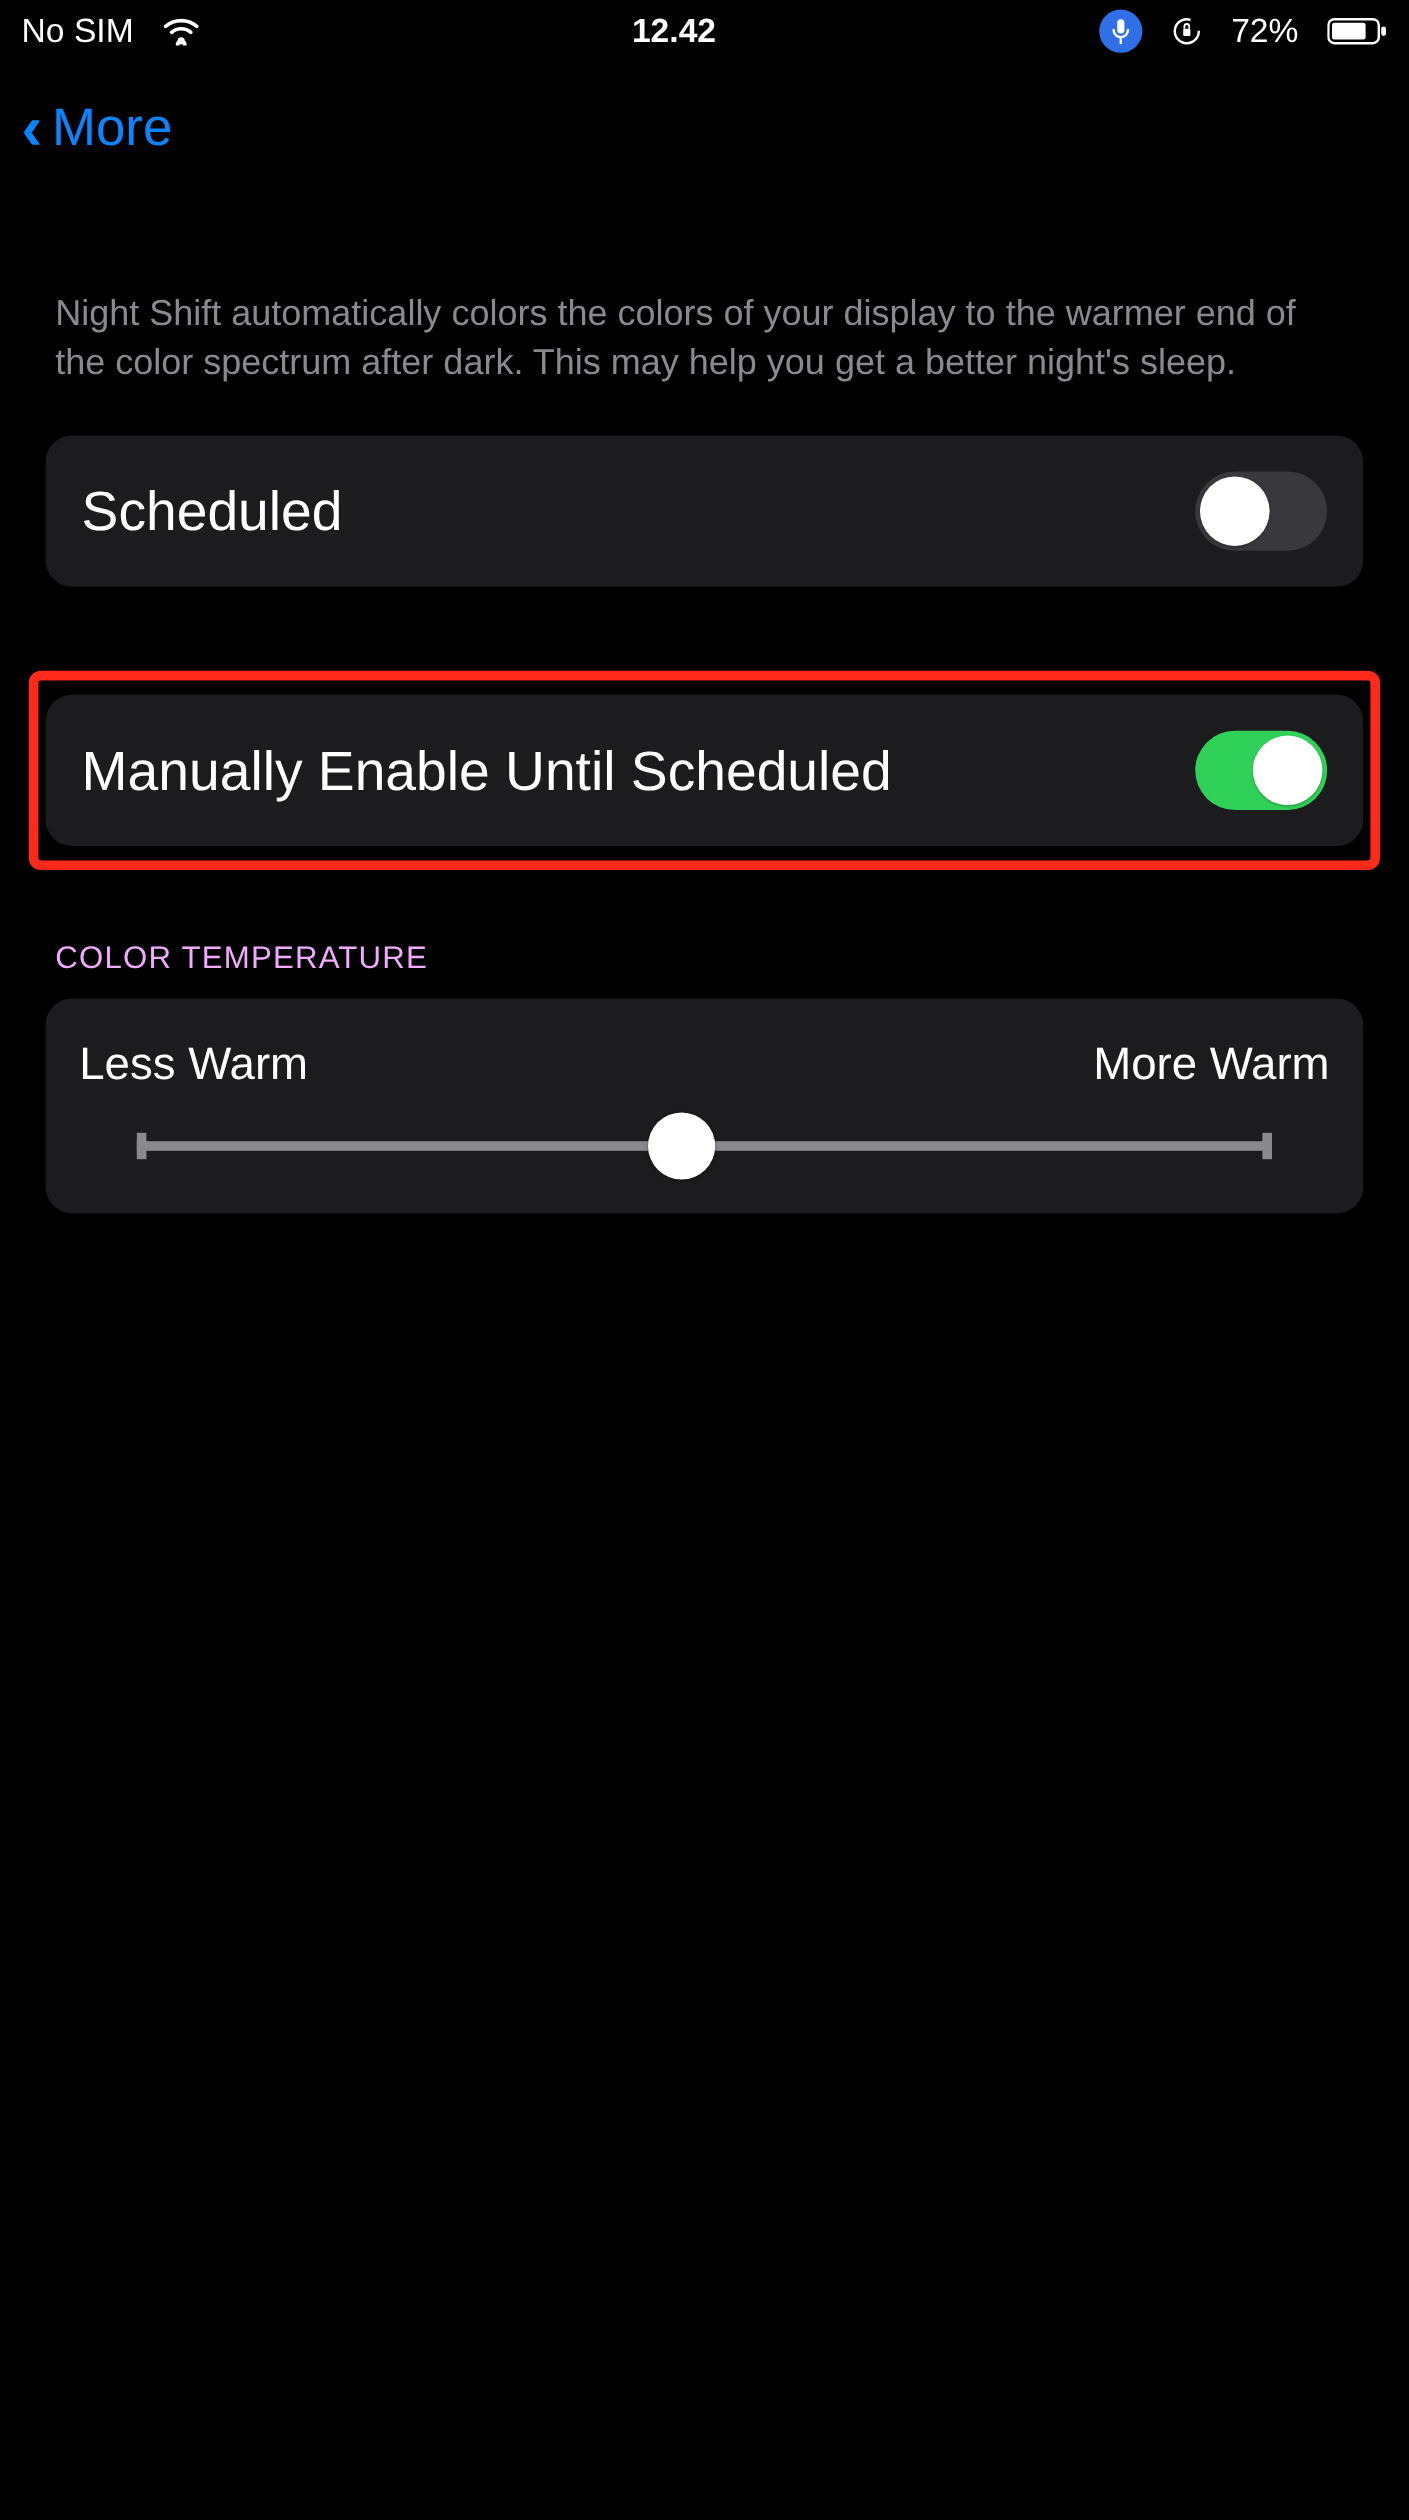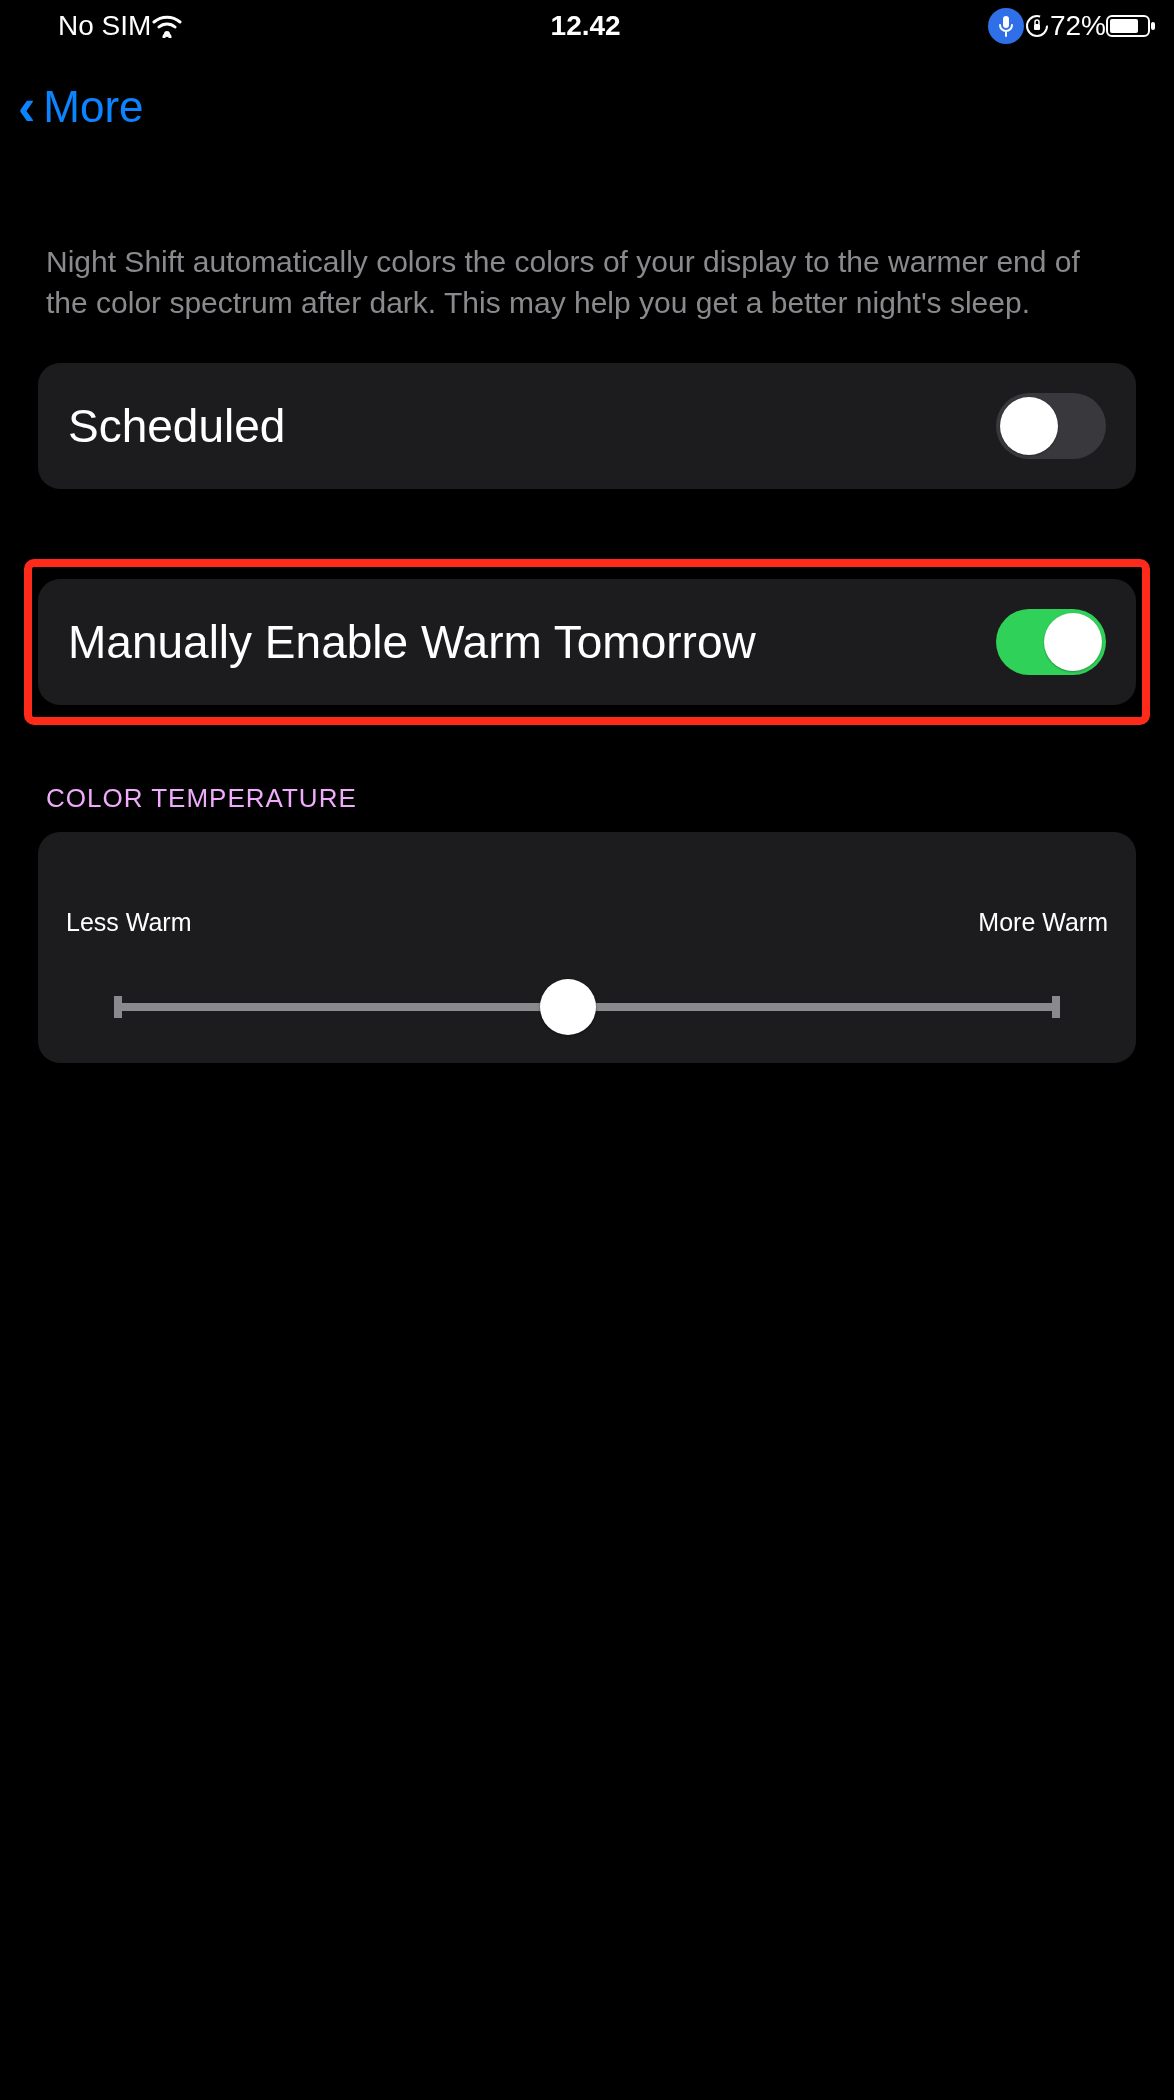--- a/index.html
+++ b/index.html
@@ -16,21 +16,21 @@
   .status-bar {
     width: 100%;
     height: 52px;
     display: flex;
     align-items: center;
     justify-content: space-between;
     padding: 0 18px;
     font-size: 28px;
     font-weight: 400;
   }
-  .status-left, .status-right { display: flex; align-items: center; gap: 0; margin-left: 40px; }
+  .status-left, .status-right { display: flex; align-items: center; gap: 24px; }
   .status-center { font-weight: 600; margin-left: 40px; }
   .mic-badge {
     width: 36px; height: 36px; border-radius: 50%;
     background: #2f6fe8; display:flex; align-items:center; justify-content:center;
   }
   .wifi-icon svg, .lock-icon svg, .battery-icon svg { display:block; }
 
   
   .nav-bar {
     width: 100%;
@@ -120,24 +120,23 @@
   }
 
   .slider-cell {
     background: #1c1c1e;
     border-radius: 22px;
     padding: 34px 18px 52px 18px;
   }
   .slider-labels {
     display: flex;
     justify-content: space-between;
-    font-size: 25px;
+    font-size: 38px;
     color: #ffffff;
-    padding: 0 10px 66px 10px;
-    margin-top: 42px;
+    padding: 0 10px 42px 10px;
   }
   .slider-track-wrap { position: relative; padding: 0 58px; }
   .slider-track {
     height: 8px;
     background: #8a8a8e;
     position: relative;
   }
   .slider-track::before, .slider-track::after {
     content: "";
     position: absolute;
@@ -211,21 +210,21 @@
     <span class="cell-label">Scheduled</span>
     <span id="toggle-scheduled" class="toggle off">
       <span class="knob"></span>
     </span>
   </div>
 
   <div class="group-gap"></div>
 
   <div class="highlight-wrap">
     <div class="cell">
-      <span class="cell-label">Manually Enable Warm Tomorrow</span>
+      <span class="cell-label">Manually Enable Until Scheduled</span>
       <span id="toggle-manual" class="toggle on">
         <span class="knob"></span>
       </span>
     </div>
   </div>
 
   <div class="section-header">COLOR TEMPERATURE</div>
 
   <div class="slider-cell">
     <div class="slider-labels">

